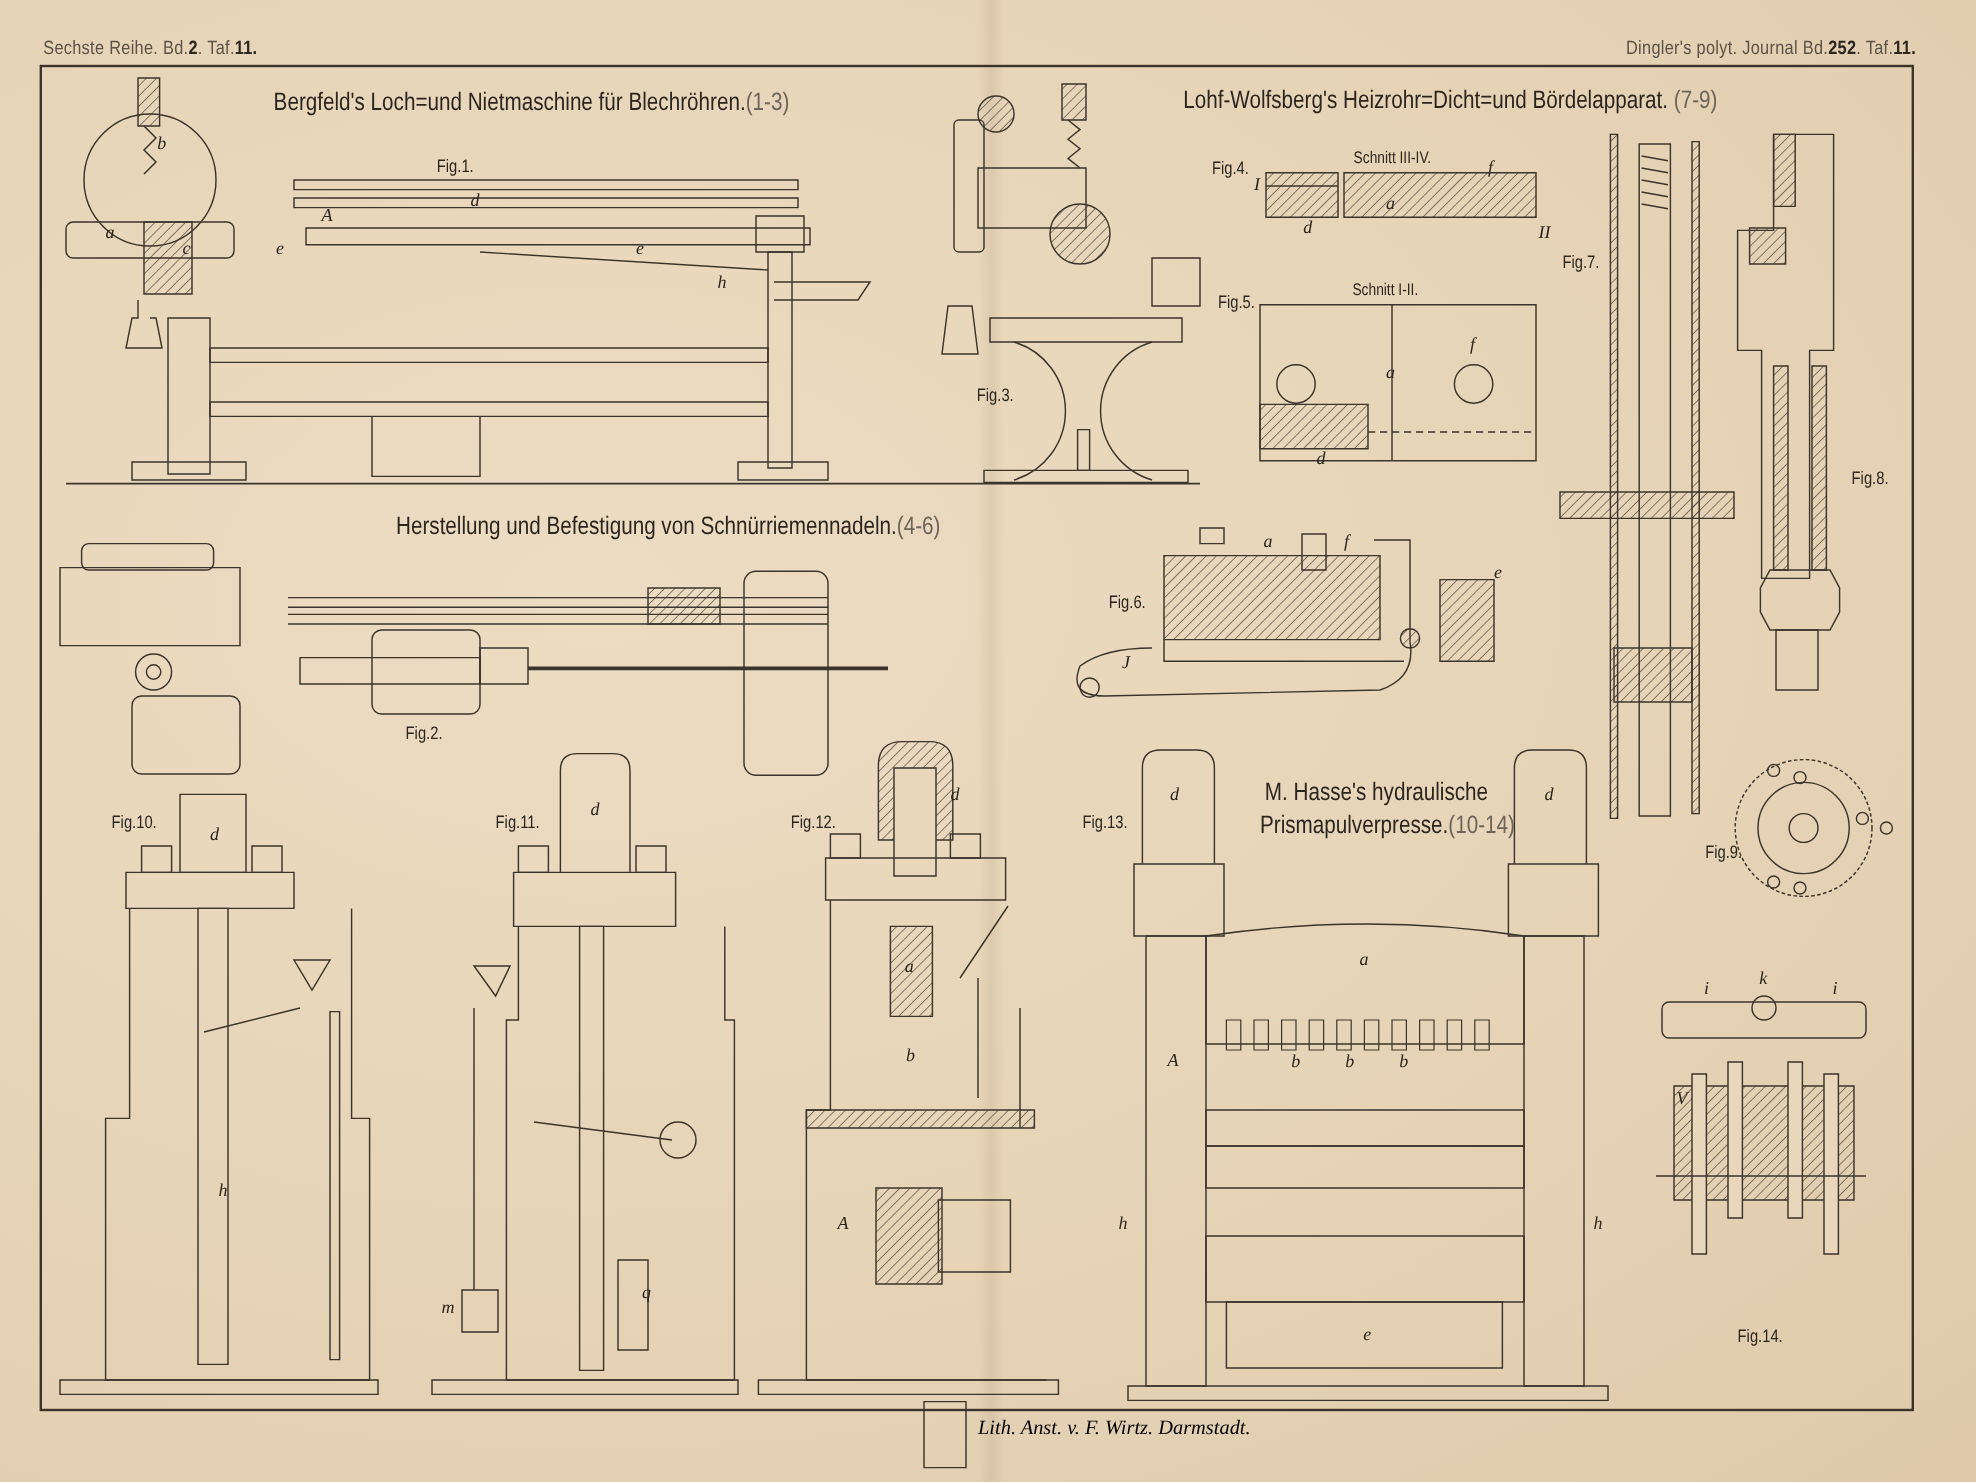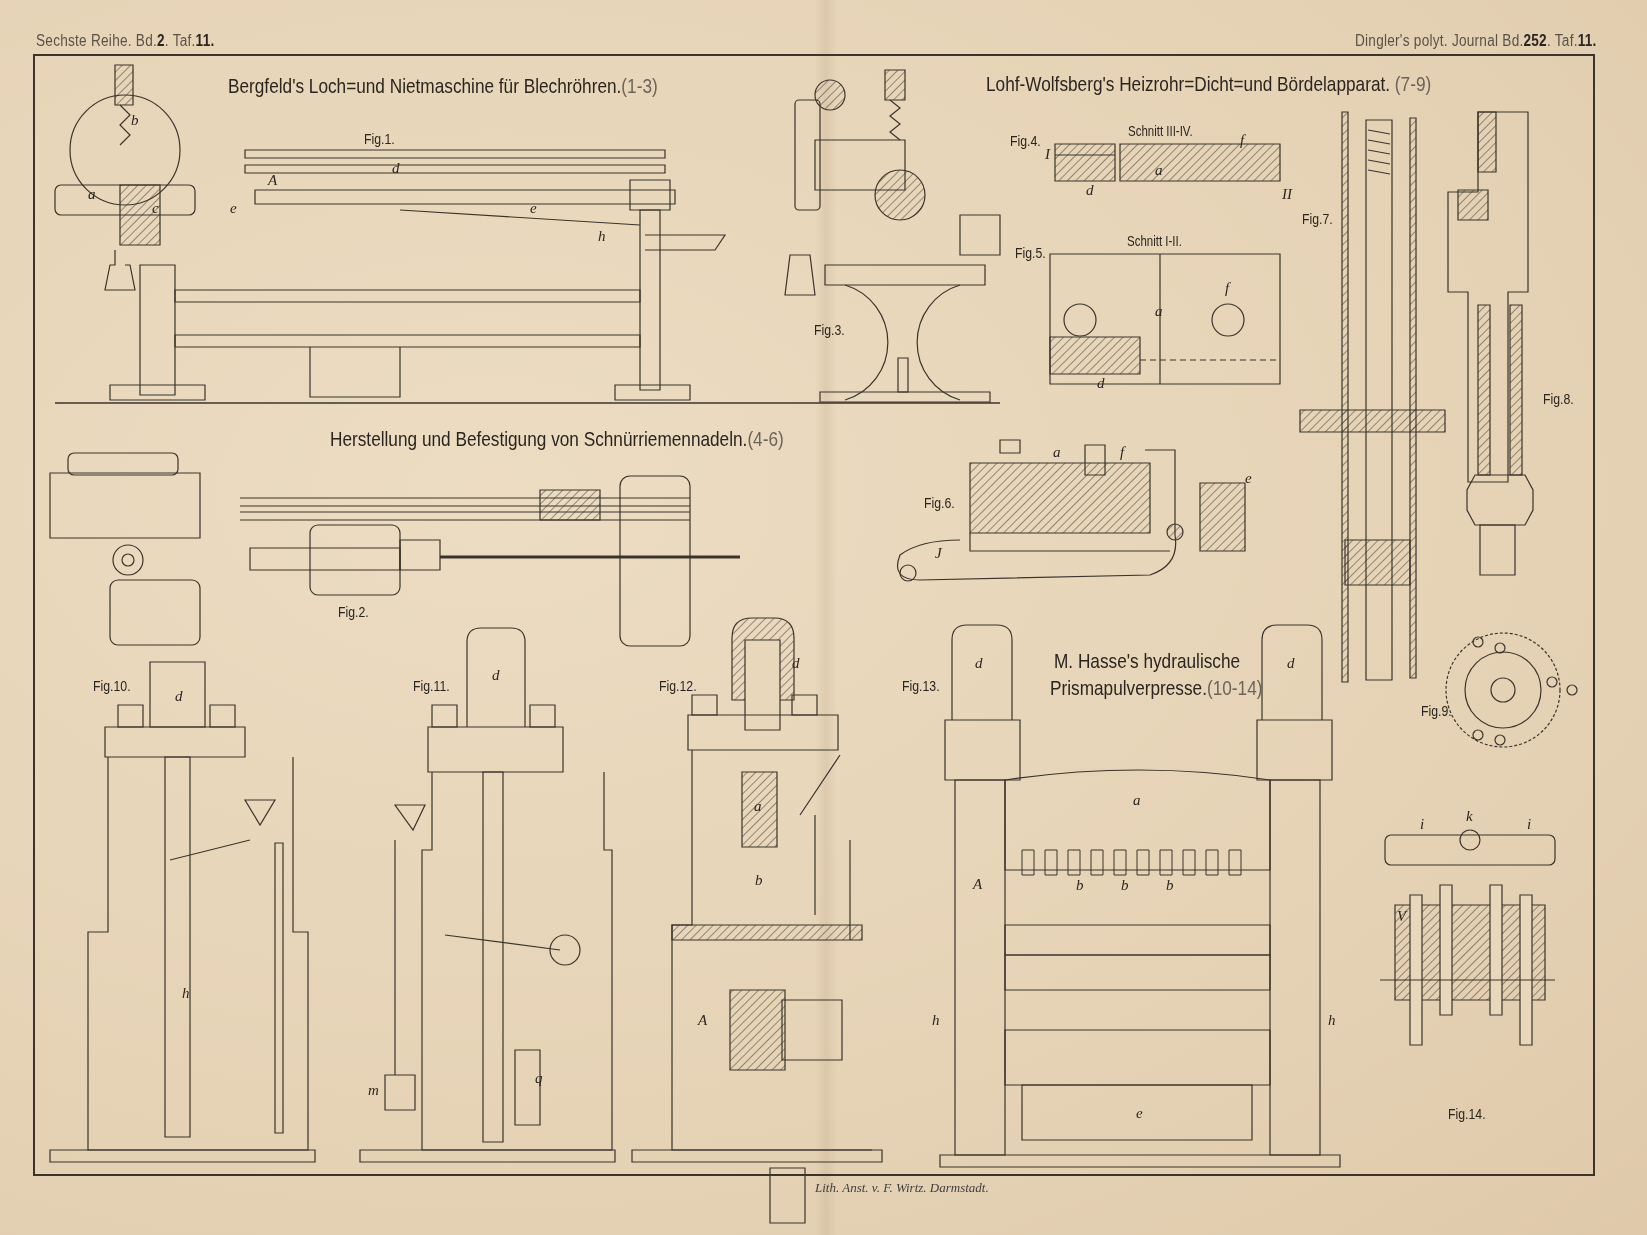--- a/index.html
+++ b/index.html
@@ -9,21 +9,21 @@
      radial-gradient(ellipse at 30% 40%, #ecdcc2 0%, #e6d3b6 60%, #dfc9aa 100%);}
   .fold{position:absolute;left:815px;top:0;width:22px;height:1235px;
         background:linear-gradient(90deg,rgba(0,0,0,0) 0%,rgba(120,90,60,.10) 50%,rgba(0,0,0,0) 100%);}
   .hdr{position:absolute;top:32px;font-size:16px;letter-spacing:.3px;color:#5a5248;transform:scaleX(.85);transform-origin:left;}
   .hdr b{color:#2b2620;font-weight:bold;}
   .frame{position:absolute;left:33px;top:54px;width:1562px;height:1122px;border:2px solid #3a342c;box-sizing:border-box;}
   .title{position:absolute;font-size:21px;white-space:nowrap;transform:scaleX(.82);transform-origin:left;color:#2a251f;}
   .title .rng{color:#6b645a;}
   .fig{position:absolute;font-size:15px;white-space:nowrap;transform:scaleX(.82);transform-origin:left;color:#2a251f;}
   .lbl{position:absolute;font-family:"Liberation Serif",serif;font-style:italic;font-size:15px;color:#2a251f;}
-  .imprint{position:absolute;left:815px;top:1180px;font-family:"Liberation Serif",serif;font-style:italic;font-size:13px;color:#404040;}
+  .imprint{position:absolute;left:815px;top:1180px;font-family:"Liberation Serif",serif;font-style:italic;font-size:17px;color:#000000;}
   svg.draw{position:absolute;left:0;top:0;width:1647px;height:1235px;}
   svg.draw *{vector-effect:non-scaling-stroke;}
 </style>
 </head>
 <body>
 
 <div class="paper"></div>
 <div class="fold"></div>
 
 <div class="hdr" style="left:36px;">

